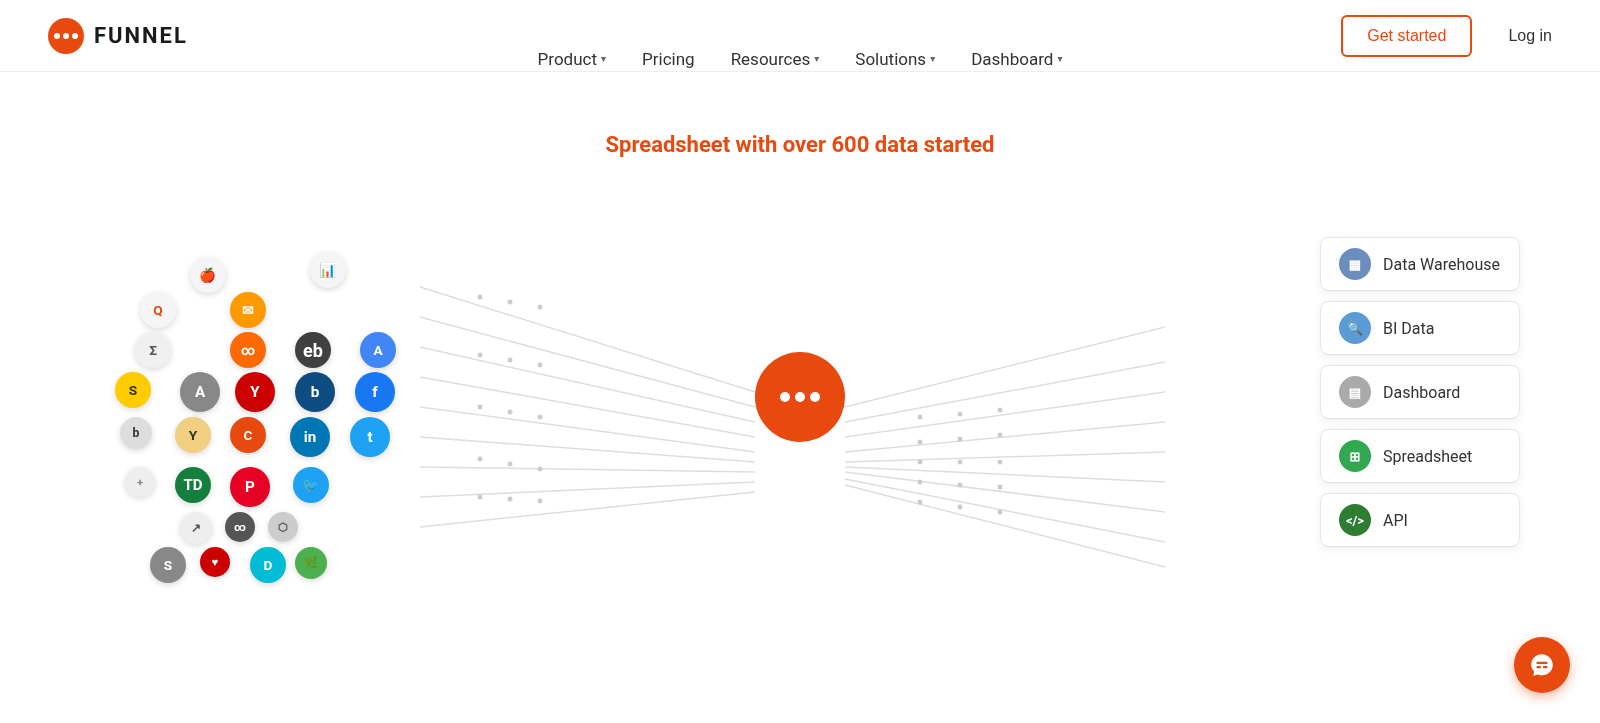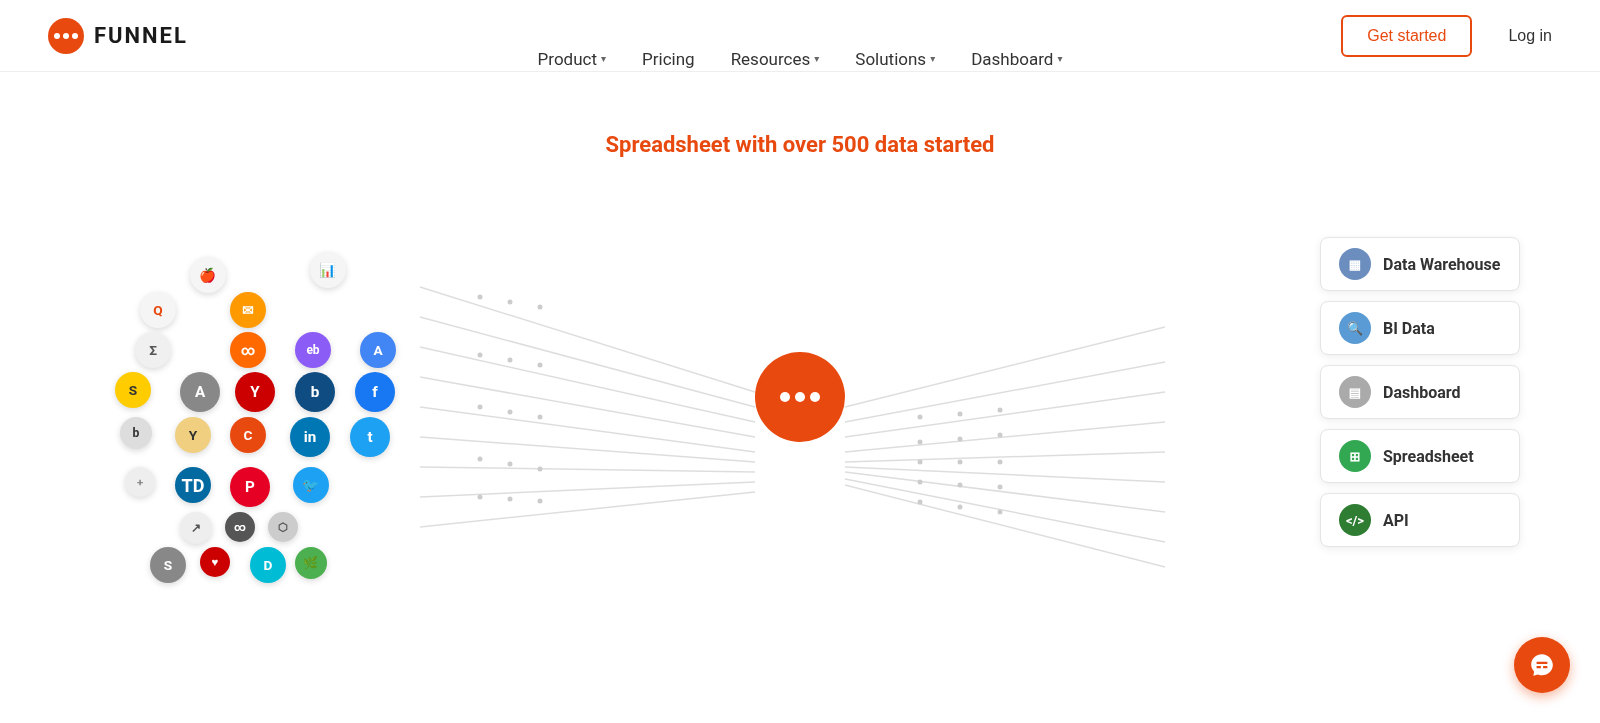--- a/index.html
+++ b/index.html
@@ -198,21 +198,21 @@
       align-items: center;
       justify-content: center;
       font-size: 14px;
       font-weight: 700;
       color: white;
       flex-shrink: 0;
     }
     .dest-label {
       font-size: 16px;
       color: #333;
-      font-weight: 700;
+      font-weight: 400;
     }
 
     
     .connector-lines {
       position: absolute;
       top: 0; left: 0;
       width: 100%;
       height: 100%;
       pointer-events: none;
     }
@@ -282,21 +282,21 @@
   </ul>
 
   <div class="nav-actions">
     <button class="btn-get-started">Get started</button>
     <button class="btn-login">Log in</button>
   </div>
 </nav>
 
 <section class="hero">
   <p>
-    <span>Spreadsheet with over </span><span style="color:#e8490f;font-weight:700;">500</span><span> data started</span>
+    <span>Spreadsheet with over </span><span style="color:#e8490f;font-weight:700;">600</span><span> data started</span>
   </p>
 </section>
 
 <div class="diagram">
 
   <svg class="connector-lines" xmlns="http://www.w3.org/2000/svg">
 
     <g stroke="#d0d0d0" stroke-width="1.5" fill="none" opacity="0.7">
 
       <line x1="420" y1="80" x2="755" y2="185"></line>
@@ -367,34 +367,34 @@
     </g>
   </svg>
 
   <div class="source-icons" id="source-icons-container">
   <div class="src-icon" style="width: 36px; height: 36px; top: 40px; left: 90px; background: rgb(245, 245, 245); color: rgb(51, 51, 51); font-size: 13.68px;">🍎</div>
       <div class="src-icon" style="width: 36px; height: 36px; top: 75px; left: 40px; background: rgb(245, 245, 245); color: rgb(232, 73, 15); font-size: 13.68px;">Q</div>
       <div class="src-icon" style="width: 36px; height: 36px; top: 75px; left: 130px; background: rgb(255, 153, 0); color: rgb(255, 255, 255); font-size: 13.68px;">✉</div>
       <div class="src-icon" style="width: 36px; height: 36px; top: 35px; left: 210px; background: rgb(245, 245, 245); color: rgb(51, 51, 51); font-size: 13.68px;">📊</div>
       <div class="src-icon" style="width: 36px; height: 36px; top: 115px; left: 35px; background: rgb(240, 240, 240); color: rgb(85, 85, 85); font-size: 13.68px;">Σ</div>
       <div class="src-icon" style="width: 36px; height: 36px; top: 115px; left: 130px; background: rgb(255, 105, 0); color: rgb(255, 255, 255); font-size: 13.68px;">∞</div>
-      <div class="src-icon" style="width: 36px; height: 36px; top: 115px; left: 195px; background: #8b5cf6; color: rgb(255, 255, 255); font-size: 12px;">eb</div>
+      <div class="src-icon" style="width: 36px; height: 36px; top: 115px; left: 195px; background: #404040; color: rgb(255, 255, 255); font-size: 18px;">eb</div>
       <div class="src-icon" style="width: 36px; height: 36px; top: 115px; left: 260px; background: rgb(66, 133, 244); color: rgb(255, 255, 255); font-size: 13.68px;">A</div>
       <div class="src-icon" style="width: 36px; height: 36px; top: 155px; left: 15px; background: rgb(255, 204, 0); color: rgb(51, 51, 51); font-size: 13.68px;">S</div>
       <div class="src-icon" style="width: 40px; height: 40px; top: 155px; left: 80px; background: rgb(136, 136, 136); color: rgb(255, 255, 255); font-size: 15.2px;">A</div>
       <div class="src-icon" style="width: 40px; height: 40px; top: 155px; left: 135px; background: rgb(204, 0, 0); color: rgb(255, 255, 255); font-size: 15.2px;">Y</div>
       <div class="src-icon" style="width: 40px; height: 40px; top: 155px; left: 195px; background: rgb(15, 76, 129); color: rgb(255, 255, 255); font-size: 15.2px;">b</div>
       <div class="src-icon" style="width: 40px; height: 40px; top: 155px; left: 255px; background: rgb(24, 119, 242); color: rgb(255, 255, 255); font-size: 15.2px;">f</div>
       <div class="src-icon" style="width: 32px; height: 32px; top: 200px; left: 20px; background: rgb(221, 221, 221); color: rgb(51, 51, 51); font-size: 12.16px;">b</div>
       <div class="src-icon" style="width: 36px; height: 36px; top: 200px; left: 75px; background: rgb(240, 208, 128); color: rgb(51, 51, 51); font-size: 13.68px;">Y</div>
       <div class="src-icon" style="width: 36px; height: 36px; top: 200px; left: 130px; background: rgb(232, 73, 15); color: rgb(255, 255, 255); font-size: 13.68px;">C</div>
       <div class="src-icon" style="width: 40px; height: 40px; top: 200px; left: 190px; background: rgb(0, 119, 181); color: rgb(255, 255, 255); font-size: 15.2px;">in</div>
       <div class="src-icon" style="width: 40px; height: 40px; top: 200px; left: 250px; background: rgb(29, 161, 242); color: rgb(255, 255, 255); font-size: 15.2px;">t</div>
       <div class="src-icon" style="width: 30px; height: 30px; top: 250px; left: 25px; background: rgb(238, 238, 238); color: rgb(136, 136, 136); font-size: 11.4px;">+</div>
-      <div class="src-icon" style="width: 36px; height: 36px; top: 250px; left: 75px; background: #0369a1; color: rgb(255, 255, 255); font-size: 18px;">TD</div>
+      <div class="src-icon" style="width: 36px; height: 36px; top: 250px; left: 75px; background: #15803d; color: rgb(255, 255, 255); font-size: 15px;">TD</div>
       <div class="src-icon" style="width: 40px; height: 40px; top: 250px; left: 130px; background: rgb(230, 0, 35); color: rgb(255, 255, 255); font-size: 15.2px;">P</div>
       <div class="src-icon" style="width: 36px; height: 36px; top: 250px; left: 193px; background: rgb(29, 161, 242); color: rgb(255, 255, 255); font-size: 13.68px;">🐦</div>
       <div class="src-icon" style="width: 32px; height: 32px; top: 295px; left: 80px; background: rgb(238, 238, 238); color: rgb(85, 85, 85); font-size: 12.16px;">↗</div>
       <div class="src-icon" style="width: 30px; height: 30px; top: 295px; left: 125px; background: rgb(85, 85, 85); color: rgb(255, 255, 255); font-size: 11.4px;">∞</div>
       <div class="src-icon" style="width: 30px; height: 30px; top: 295px; left: 168px; background: rgb(204, 204, 204); color: rgb(85, 85, 85); font-size: 11.4px;">⬡</div>
       <div class="src-icon" style="width: 36px; height: 36px; top: 330px; left: 50px; background: rgb(136, 136, 136); color: rgb(255, 255, 255); font-size: 13.68px;">S</div>
       <div class="src-icon" style="width: 30px; height: 30px; top: 330px; left: 100px; background: rgb(204, 0, 0); color: rgb(255, 255, 255); font-size: 11.4px;">♥</div>
       <div class="src-icon" style="width: 36px; height: 36px; top: 330px; left: 150px; background: rgb(0, 188, 212); color: rgb(255, 255, 255); font-size: 13.68px;">D</div>
       <div class="src-icon" style="width: 32px; height: 32px; top: 330px; left: 195px; background: rgb(76, 175, 80); color: rgb(255, 255, 255); font-size: 12.16px;">🌿</div>
     </div>

